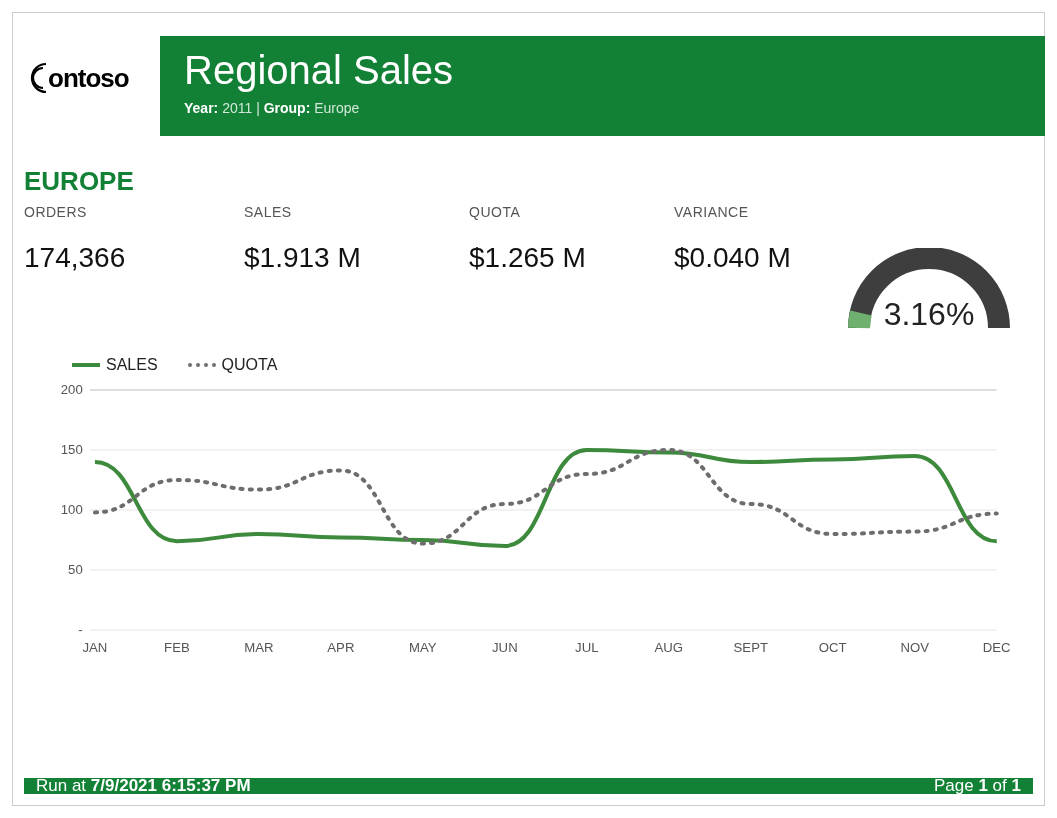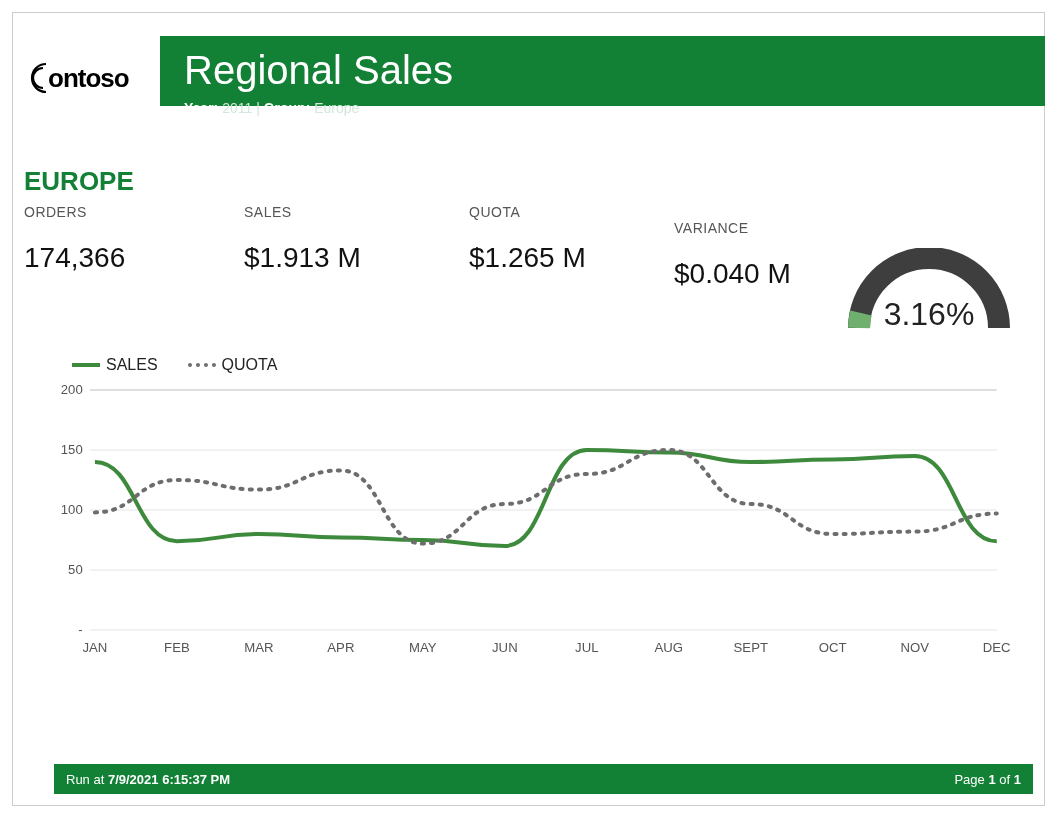--- a/index.html
+++ b/index.html
@@ -14,21 +14,21 @@
   .page-border {
     position: absolute;
     inset: 12px;
     border: 1px solid #ccc;
   }
   .header-banner {
     position: absolute;
     left: 160px;
     right: 12px;
     top: 36px;
-    height: 70px;
+    height: 100px;
     background: #128136;
     color: #fff;
     padding: 12px 24px 10px 24px;
   }
   .logo-area {
     position: absolute;
     left: 24px;
     top: 58px;
     width: 130px;
   }
@@ -61,21 +61,21 @@
     top: 204px;
     display: flex;
   }
   .kpi {
     flex: 0 0 auto;
     margin-right: 30px;
   }
   .kpi.orders { width: 190px; }
   .kpi.sales { width: 195px; }
   .kpi.quota { width: 175px; }
-  .kpi.variance { width: 185px; margin-top: 16px; }
+  .kpi.variance { width: 185px; }
   .kpi-label {
     font-size: 14px;
     color: #555;
     letter-spacing: 0.5px;
   }
   .kpi-value {
     font-size: 28px;
     font-weight: 300;
     color: #111;
     margin-top: 22px;
@@ -136,29 +136,28 @@
   .axis-tick { font-size: 13px; fill: #555; }
   .month-tick { font-size: 13px; fill: #555; text-anchor: middle; }
   .series-sales { fill: none; stroke: #3d8a3d; stroke-width: 4; stroke-linejoin: round; }
   .series-quota { fill: none; stroke: #6d6d6d; stroke-width: 4; stroke-dasharray: 2 7; stroke-linecap: round; }
 
   .footer-bar {
     position: absolute;
     left: 24px;
     right: 24px;
     bottom: 24px;
-    height: 30px;
+    height: 16px;
     background: #128136;
     color: #fff;
-    font-size: 13px;
+    font-size: 17px;
     display: flex;
     align-items: center;
     justify-content: space-between;
     padding: 0 12px;
-    margin-left: 30px;
   }
   .footer-bar b { font-weight: 700; }
 </style>
 </head>
 <body>
 
 <div class="page-border"></div>
 
 <div class="logo-area">
   <svg width="130" height="40" viewBox="0 0 130 40">

